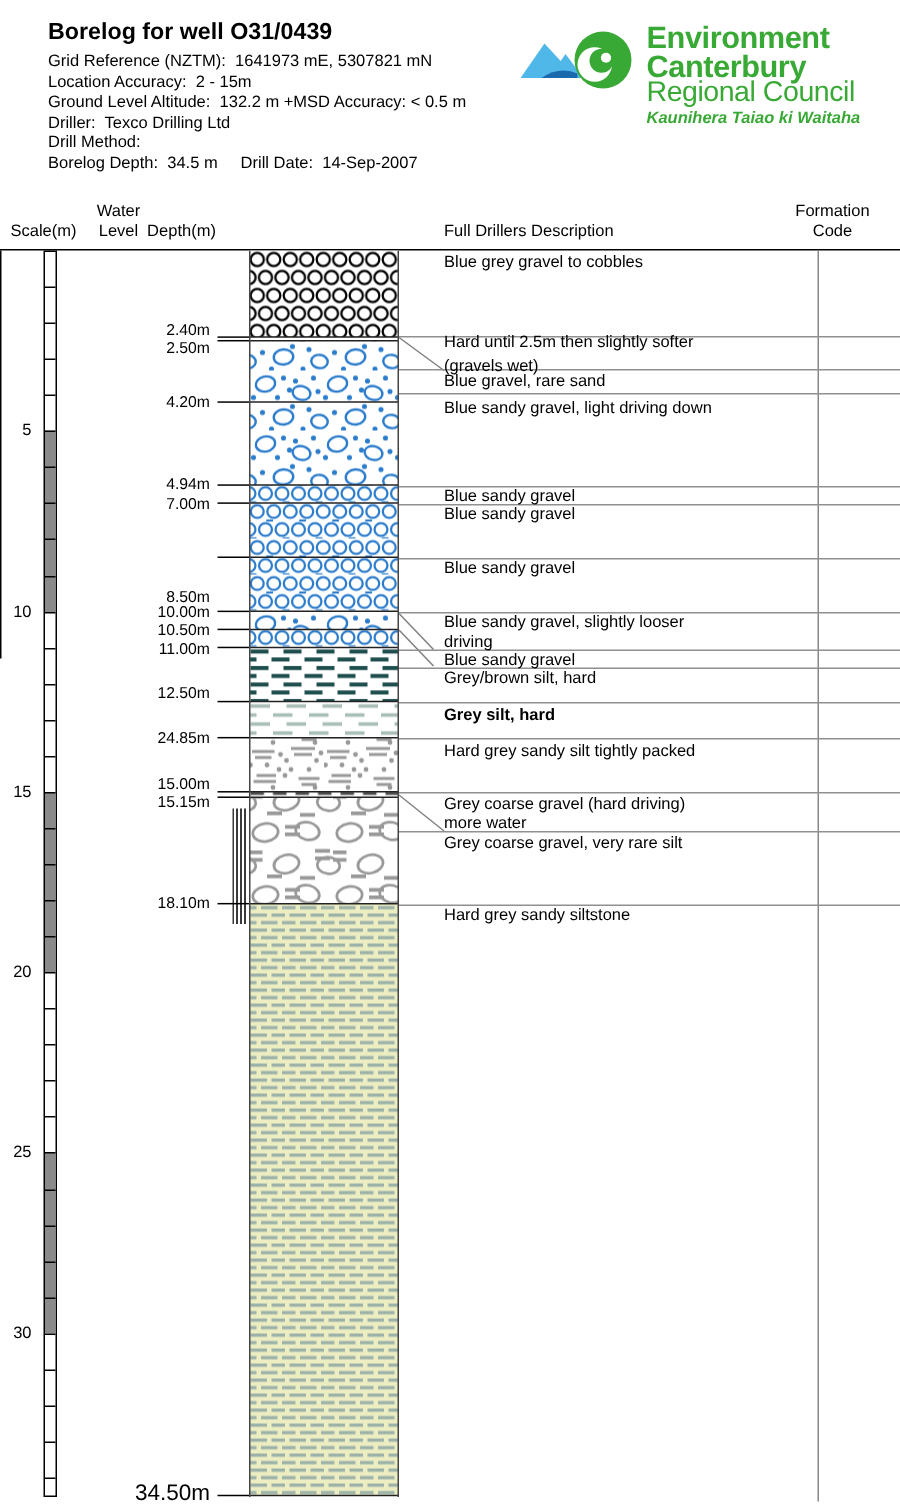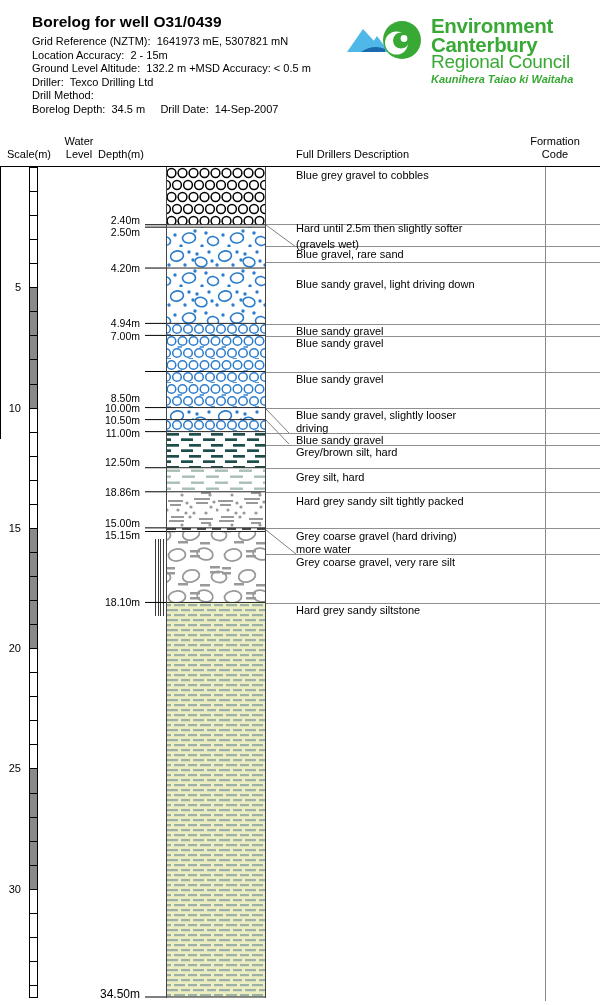--- a/index.html
+++ b/index.html
@@ -312,50 +312,50 @@
     <div style="left: 88px; top: 213.5px; width: 52px; text-align: right; font-size: 10.5px; position: absolute;">2.40m</div>
     <div style="left: 88px; top: 226px; width: 52px; text-align: right; font-size: 10.5px; position: absolute;">2.50m</div>
     <div style="left: 88px; top: 261.5px; width: 52px; text-align: right; font-size: 10.5px; position: absolute;">4.20m</div>
     <div style="left: 88px; top: 317px; width: 52px; text-align: right; font-size: 10.5px; position: absolute;">4.94m</div>
     <div style="left: 88px; top: 329.5px; width: 52px; text-align: right; font-size: 10.5px; position: absolute;">7.00m</div>
     <div style="left: 88px; top: 365.5px; width: 52px; text-align: right; font-size: 10.5px; position: absolute; margin-top: 26px;">8.50m</div>
     <div style="left: 88px; top: 401.5px; width: 52px; text-align: right; font-size: 10.5px; position: absolute;">10.00m</div>
     <div style="left: 88px; top: 414px; width: 52px; text-align: right; font-size: 10.5px; position: absolute;">10.50m</div>
     <div style="left: 88px; top: 426.5px; width: 52px; text-align: right; font-size: 10.5px; position: absolute;">11.00m</div>
     <div style="left: 88px; top: 456px; width: 52px; text-align: right; font-size: 10.5px; position: absolute;">12.50m</div>
-    <div style="left: 88px; top: 486px; width: 52px; text-align: right; font-size: 10.5px; position: absolute;">18.86m</div>
+    <div style="left: 88px; top: 486px; width: 52px; text-align: right; font-size: 10.5px; position: absolute;">24.85m</div>
     <div style="left: 88px; top: 516.5px; width: 52px; text-align: right; font-size: 10.5px; position: absolute;">15.00m</div>
     <div style="left: 88px; top: 529px; width: 52px; text-align: right; font-size: 10.5px; position: absolute;">15.15m</div>
     <div style="left: 88px; top: 596px; width: 52px; text-align: right; font-size: 10.5px; position: absolute;">18.10m</div>
-    <div style="left: 88px; top: 987px; width: 52px; text-align: right; font-size: 12px; position: absolute;">34.50m</div>
+    <div style="left: 88px; top: 987px; width: 52px; text-align: right; font-size: 15px; position: absolute;">34.50m</div>
     <div style="left: 266px; top: 224px; width: 334px; height: 1px; position: absolute; background: rgb(144, 144, 144);"></div>
     <div style="left: 266px; top: 246px; width: 334px; height: 1px; position: absolute; background: rgb(144, 144, 144);"></div>
     <div style="left: 266px; top: 262px; width: 334px; height: 1px; position: absolute; background: rgb(144, 144, 144);"></div>
     <div style="left: 266px; top: 323.5px; width: 334px; height: 1px; position: absolute; background: rgb(144, 144, 144);"></div>
     <div style="left: 266px; top: 335.5px; width: 334px; height: 1px; position: absolute; background: rgb(144, 144, 144);"></div>
     <div style="left: 266px; top: 371.5px; width: 334px; height: 1px; position: absolute; background: rgb(144, 144, 144);"></div>
     <div style="left: 266px; top: 408px; width: 334px; height: 1px; position: absolute; background: rgb(144, 144, 144);"></div>
     <div style="left: 266px; top: 433px; width: 334px; height: 1px; position: absolute; background: rgb(144, 144, 144);"></div>
     <div style="left: 266px; top: 445px; width: 334px; height: 1px; position: absolute; background: rgb(144, 144, 144);"></div>
     <div style="left: 266px; top: 468px; width: 334px; height: 1px; position: absolute; background: rgb(144, 144, 144);"></div>
     <div style="left: 266px; top: 492px; width: 334px; height: 1px; position: absolute; background: rgb(144, 144, 144);"></div>
     <div style="left: 266px; top: 528px; width: 334px; height: 1px; position: absolute; background: rgb(144, 144, 144);"></div>
     <div style="left: 266px; top: 554px; width: 334px; height: 1px; position: absolute; background: rgb(144, 144, 144);"></div>
     <div style="left: 266px; top: 602.5px; width: 334px; height: 1px; position: absolute; background: rgb(144, 144, 144);"></div>
     <div style="left: 296px; top: 169px; font-size: 11px; white-space: nowrap; position: absolute;">Blue grey gravel to cobbles</div>
     <div style="left: 296px; top: 222px; font-size: 11px; white-space: nowrap; position: absolute;">Hard until 2.5m then slightly softer</div>
     <div style="left: 296px; top: 237.8px; font-size: 11px; white-space: nowrap; position: absolute;">(gravels wet)</div>
     <div style="left: 296px; top: 248px; font-size: 11px; white-space: nowrap; position: absolute;">Blue gravel, rare sand</div>
-    <div style="left: 296px; top: 266px; font-size: 11px; white-space: nowrap; position: absolute; margin-top: 12px;">Blue sandy gravel, light driving down</div>
+    <div style="left: 296px; top: 266px; font-size: 11px; white-space: nowrap; position: absolute;">Blue sandy gravel, light driving down</div>
     <div style="left: 296px; top: 325px; font-size: 11px; white-space: nowrap; position: absolute;">Blue sandy gravel</div>
     <div style="left: 296px; top: 337px; font-size: 11px; white-space: nowrap; position: absolute;">Blue sandy gravel</div>
     <div style="left: 296px; top: 373px; font-size: 11px; white-space: nowrap; position: absolute;">Blue sandy gravel</div>
     <div style="left: 296px; top: 409px; font-size: 11px; white-space: nowrap; position: absolute;">Blue sandy gravel, slightly looser</div>
     <div style="left: 296px; top: 421.8px; font-size: 11px; white-space: nowrap; position: absolute;">driving</div>
     <div style="left: 296px; top: 434px; font-size: 11px; white-space: nowrap; position: absolute;">Blue sandy gravel</div>
     <div style="left: 296px; top: 446px; font-size: 11px; white-space: nowrap; position: absolute;">Grey/brown silt, hard</div>
-    <div style="left: 296px; top: 471px; font-size: 11px; white-space: nowrap; position: absolute;">Grey silt, hard</div>
+    <div style="left: 296px; top: 471px; font-size: 11px; white-space: nowrap; position: absolute; font-weight: bold;">Grey silt, hard</div>
     <div style="left: 296px; top: 495px; font-size: 11px; white-space: nowrap; position: absolute;">Hard grey sandy silt tightly packed</div>
     <div style="left: 296px; top: 530px; font-size: 11px; white-space: nowrap; position: absolute;">Grey coarse gravel (hard driving)</div>
     <div style="left: 296px; top: 542.8px; font-size: 11px; white-space: nowrap; position: absolute;">more water</div>
     <div style="left: 296px; top: 556px; font-size: 11px; white-space: nowrap; position: absolute;">Grey coarse gravel, very rare silt</div>
     <div style="left: 296px; top: 604px; font-size: 11px; white-space: nowrap; position: absolute;">Hard grey sandy siltstone</div>
   </div>
 
 </body></html>

